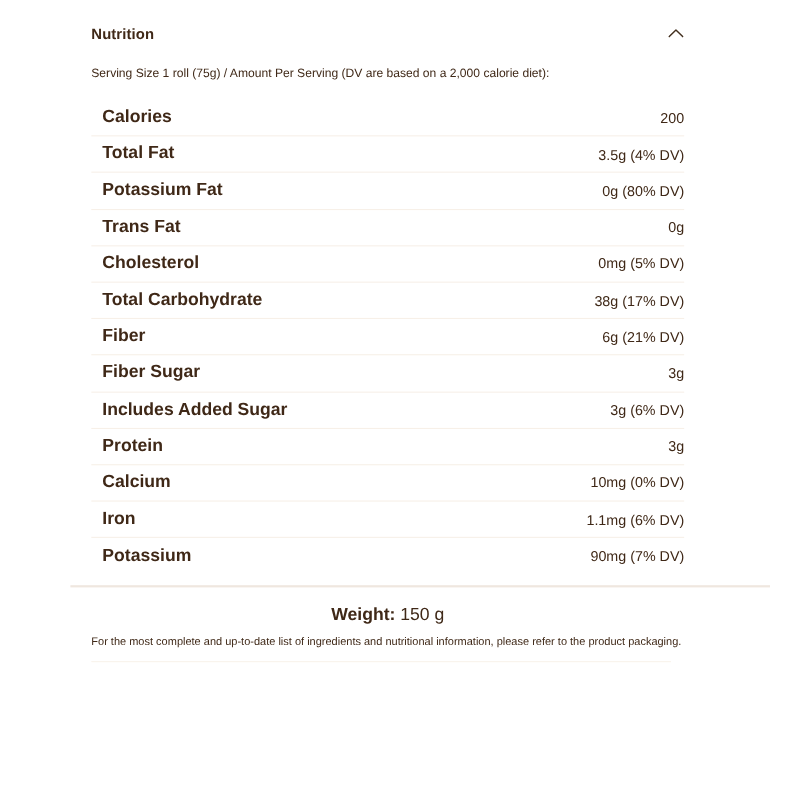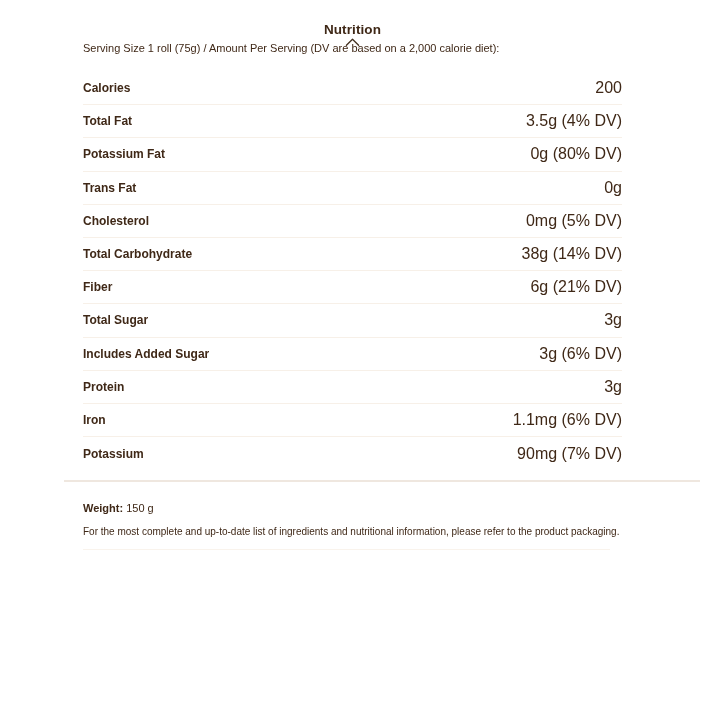--- a/index.html
+++ b/index.html
@@ -13,45 +13,45 @@
   body{
     width:720px;height:720px;position:relative;overflow:hidden;
     font-family:"Liberation Sans","DejaVu Sans",sans-serif;
     color:var(--text);
   }
   .section{
     padding:22px 98px 0 83px;
   }
   .accordion-header{
     display:flex;justify-content:space-between;align-items:center;
-    height:16px;cursor:pointer;flex-direction:column;
+    height:16px;cursor:pointer;
   }
   .accordion-title{
     font-size:13.5px;font-weight:bold;letter-spacing:.1px;
   }
   .chevron{
     width:15px;height:10px;display:block;flex:0 0 auto;
   }
   .serving-info{
-    margin-top:4px;font-size:11px;line-height:13px;
+    margin-top:23px;font-size:11px;line-height:13px;
   }
   .nutrition-table{margin-top:17px;}
   .nutri-row{
     display:flex;justify-content:space-between;align-items:center;
     height:33.2px;border-bottom:1px solid var(--row-divider);
   }
   .nutri-row:last-of-type{border-bottom:none;}
-  .nutri-label{font-size:12px;font-weight:bold;}
-  .nutri-value{font-size:16px;}
+  .nutri-label{font-size:16px;font-weight:bold;margin-left:10px;}
+  .nutri-value{font-size:13px;}
   .section-divider{
     height:2px;background:var(--section-divider);
     margin:10px 0 0 -19px;width:636px;border:none;
   }
   .weight-block{
-    margin-top:15px;font-size:11px;line-height:22px;
+    margin-top:15px;font-size:16px;line-height:22px;text-align:center;
   }
   .weight-line .w-label{font-weight:bold;}
   .disclaimer{
     margin-top:6px;font-size:10px;line-height:14px;max-width:540px;
   }
   .faint-divider{
     height:1px;background:var(--faint-divider);
     margin-top:10px;width:527px;border:none;
   }
 </style>
@@ -92,44 +92,48 @@
       </div>
 
       <div class="nutri-row">
         <span class="nutri-label">Cholesterol</span>
         <span class="nutri-value">0mg (5% DV)</span>
       </div>
 
 
       <div class="nutri-row">
         <span class="nutri-label">Total Carbohydrate</span>
-        <span class="nutri-value">38g (14% DV)</span>
+        <span class="nutri-value">38g (17% DV)</span>
       </div>
 
       <div class="nutri-row">
         <span class="nutri-label">Fiber</span>
         <span class="nutri-value">6g (21% DV)</span>
       </div>
 
       <div class="nutri-row">
-        <span class="nutri-label">Total Sugar</span>
+        <span class="nutri-label">Fiber Sugar</span>
         <span class="nutri-value">3g</span>
       </div>
 
       <div class="nutri-row">
         <span class="nutri-label">Includes Added Sugar</span>
         <span class="nutri-value">3g (6% DV)</span>
       </div>
 
       <div class="nutri-row">
         <span class="nutri-label">Protein</span>
         <span class="nutri-value">3g</span>
       </div>
 
 
+      <div class="nutri-row">
+        <span class="nutri-label">Calcium</span>
+        <span class="nutri-value">10mg (0% DV)</span>
+      </div>
 
       <div class="nutri-row">
         <span class="nutri-label">Iron</span>
         <span class="nutri-value">1.1mg (6% DV)</span>
       </div>
 
       <div class="nutri-row">
         <span class="nutri-label">Potassium</span>
         <span class="nutri-value">90mg (7% DV)</span>
       </div>

